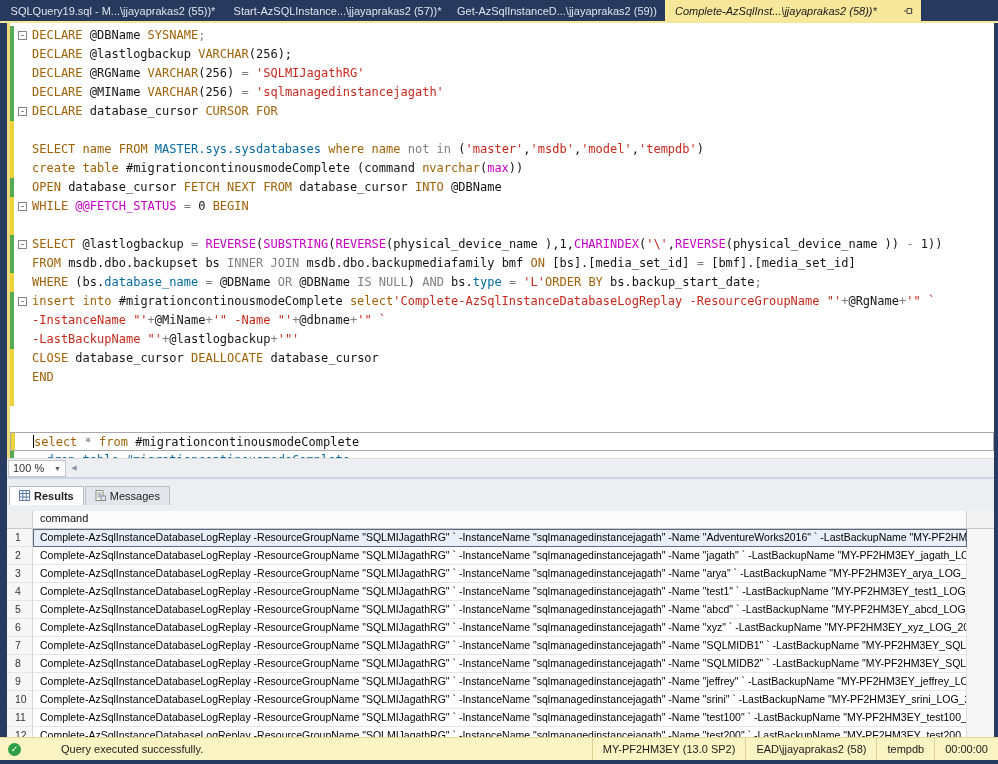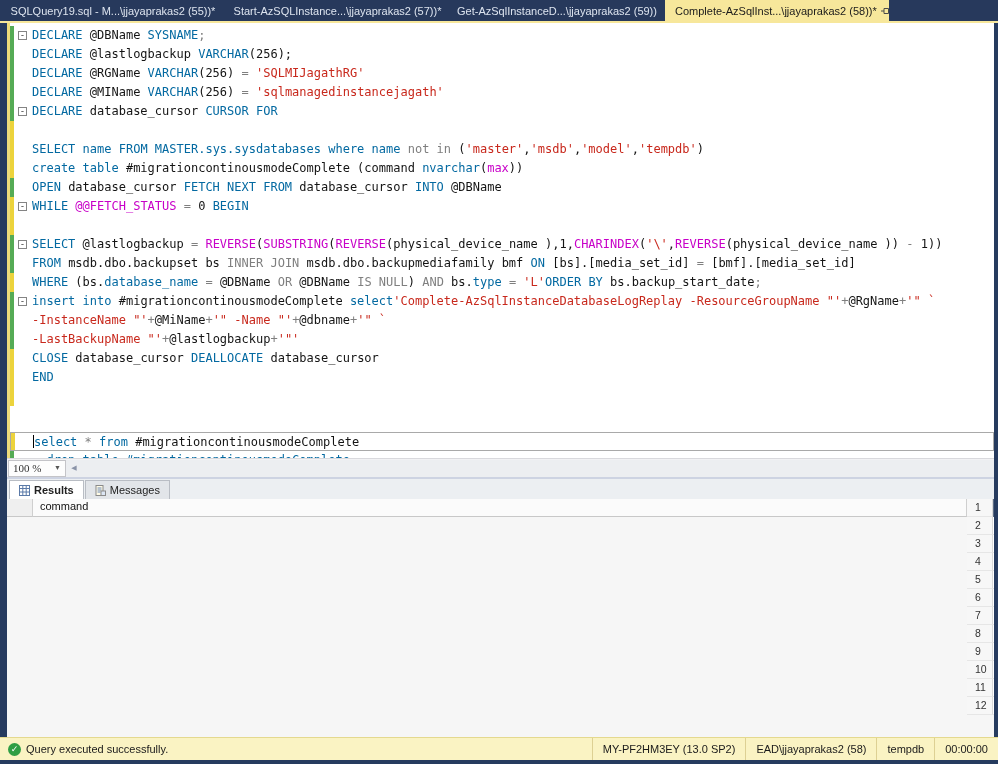--- a/index.html
+++ b/index.html
@@ -5,21 +5,21 @@
   * { box-sizing: border-box; margin: 0; padding: 0; }
   html,body { width: 998px; height: 764px; overflow: hidden; }
   body { background:#263b5f; font-family:"Liberation Sans","DejaVu Sans",sans-serif; }
   .window { width:998px; height:764px; display:flex; flex-direction:column; }
 
   
   .tabbar { height:21px; background:#27395c; display:flex; align-items:stretch; flex:0 0 auto; }
   .tab { font-size:11px; color:#dde4ef; display:flex; align-items:center; justify-content:center;
          white-space:nowrap; overflow:hidden; cursor:default; }
   .tab.t1{width:226px}.tab.t2{width:223px}.tab.t3{width:216px}
-  .tab.active { background:#f7e79b; color:#1a1a1a; width:224px; justify-content:flex-start; padding:0 6px 0 10px; }
+  .tab.active { background:#f7e79b; color:#1a1a1a; width:256px; justify-content:flex-start; padding:0 6px 0 10px;font-style:italic; }
   .tab.active .lbl{ flex:1; }
   .tabicon { display:inline-flex; align-items:center; justify-content:center; width:14px; height:14px; margin-left:3px; color:#4a4a4a; font-size:10px; }
   .accent { height:2px; background:#f7e79b; flex:0 0 auto; }
 
   
   .main { flex:1; background:#ffffff; border-left:7px solid #263b5f; border-right:4px solid #263b5f;
           display:flex; flex-direction:column; min-height:0; }
 
   
   .editor { height:435px; position:relative; background:#fff; overflow:hidden; flex:0 0 auto; }
@@ -28,60 +28,60 @@
   .line { display:flex; height:19px; align-items:stretch; white-space:pre;
           font-family:"DejaVu Sans Mono","Liberation Mono",monospace; font-size:12px; line-height:19px; }
   .line.boxed { border:1px solid #a9a9a9;margin-top:26px; }
   .chg { width:4px; flex:0 0 auto; }
   .chg-g { background:#55ab55; } .chg-y { background:#ecd33c; }
   .fold { width:18px; flex:0 0 auto; position:relative; }
   .foldbox { position:absolute; left:4px; top:5px; width:9px; height:9px; border:1px solid #848484;
              background:#fff; font-size:9px; line-height:7px; text-align:center; color:#333; }
   .code { flex:1; overflow:hidden; color:#141414; }
   .caret { display:inline-block; width:1px; height:13px; background:#000; vertical-align:-2px; }
-  .tk-k{color:#0369a1}.tk-p{color:#141414}.tk-o{color:#7f7f7f}.tk-r{color:#c8281c}.tk-m{color:#c800c8}.tk-g{color:#0369a1}
+  .tk-k{color:#a16207}.tk-p{color:#141414}.tk-o{color:#7f7f7f}.tk-r{color:#c8281c}.tk-m{color:#c800c8}.tk-g{color:#0369a1}
 
   
   .zoombar { height:19px; background:#f2f2f4; border-top:1px solid #d9d9dd; display:flex; align-items:center; flex:0 0 auto; }
   .zoomsel { width:58px; height:17px; margin-left:1px; background:#fdfdfd; border:1px solid #c4c4c8;
-             font-size:11px; color:#333; display:flex; align-items:center; padding:0 4px;font-family:Liberation Serif, serif; }
+             font-size:11px; color:#333; display:flex; align-items:center; padding:0 4px; }
   .zoomsel .zl{ flex:1; } .zoomsel .zc{ font-size:7px; color:#555; }
   .hscroll { flex:1; height:17px; background:#eceef1; display:flex; align-items:center; }
   .harrow { width:16px; text-align:center; font-size:7px; color:#8a93a8; }
 
   .rsplit { height:2px; background:#cdd3e2; flex:0 0 auto; }
 
   
-  .rtabs { height:20px; background:#eceff2; display:flex; align-items:flex-end; padding-left:2px; flex:0 0 auto; }
+  .rtabs { height:32px; background:#eceff2; display:flex; align-items:center; padding-left:2px; flex:0 0 auto; }
   .rtab { height:19px; display:flex; align-items:center; font-size:11px; color:#222; padding:0 9px;
           border:1px solid #b9bdc4; border-bottom:none; background:#e2e5e9; margin-right:1px; }
   .rtab.active { background:#fff; font-weight:bold; }
   .rtab svg { margin-right:4px; }
 
   
-  .grid { flex:1; background:#f6f6f6; overflow:hidden; display:flex; flex-direction:row; }
+  .grid { flex:1; background:#f6f6f6; overflow:hidden; display:flex; flex-direction:column; }
   .ghead { height:18px; display:flex; flex:0 0 auto; }
   .gcorner { width:26px; background:#efefef; border-right:1px solid #cfcfcf; border-bottom:1px solid #c8c8c8; }
   .gcol { width:934px; background:#fbfbfb; border-right:1px solid #cfcfcf; border-bottom:1px solid #c8c8c8;
           font-size:11px; color:#111; padding:1px 0 0 7px; }
   .gfill { flex:1; background:#f2f2f2; border-bottom:1px solid #c8c8c8; }
   .gbody { flex:0 0 auto; }
   .grow { height:18px; display:flex; }
   .rnum { width:26px; flex:0 0 auto; background:#f7f7f7; border-right:1px solid #d8d8d8; border-bottom:1px solid #e6e6e6;
           font-size:10.5px; color:#333; padding:2px 0 0 8px; }
   .gcell { width:934px; flex:0 0 auto; background:#fff; border-right:1px solid #e0e0e0; border-bottom:1px solid #e6e6e6;
            font-size:10.5px; color:#000; padding:2px 0 0 7px; white-space:nowrap; overflow:hidden; }
   .grow.selected .gcell { background:#e9eff9; outline:1px solid #5b6b84; outline-offset:-1px; }
 
   
   .statusbar { height:23px; background:#faf3c3; border-top:1px solid #e4d98f; display:flex; align-items:center;
                font-size:11px; color:#1a1a1a; flex:0 0 auto; }
   .okicon { width:13px; height:13px; border-radius:50%; background:#2f9e44; color:#fff; font-size:9px;
             line-height:13px; text-align:center; margin:0 5px 0 8px; flex:0 0 auto; }
-  .smsg { flex:1; }
+  .smsg { flex:1;margin-left:35px; }
   .sitem { padding:0 10px; border-left:1px solid #ddd093; height:100%; display:flex; align-items:center; white-space:nowrap; }
   .bottomframe { height:4px; background:#263b5f; flex:0 0 auto; }
 </style>
 </head>
 <body>
 
 <div class="window">
 
   <div class="tabbar">
     <div class="tab t1">SQLQuery19.sql - M...\jjayaprakas2 (55))*</div>

